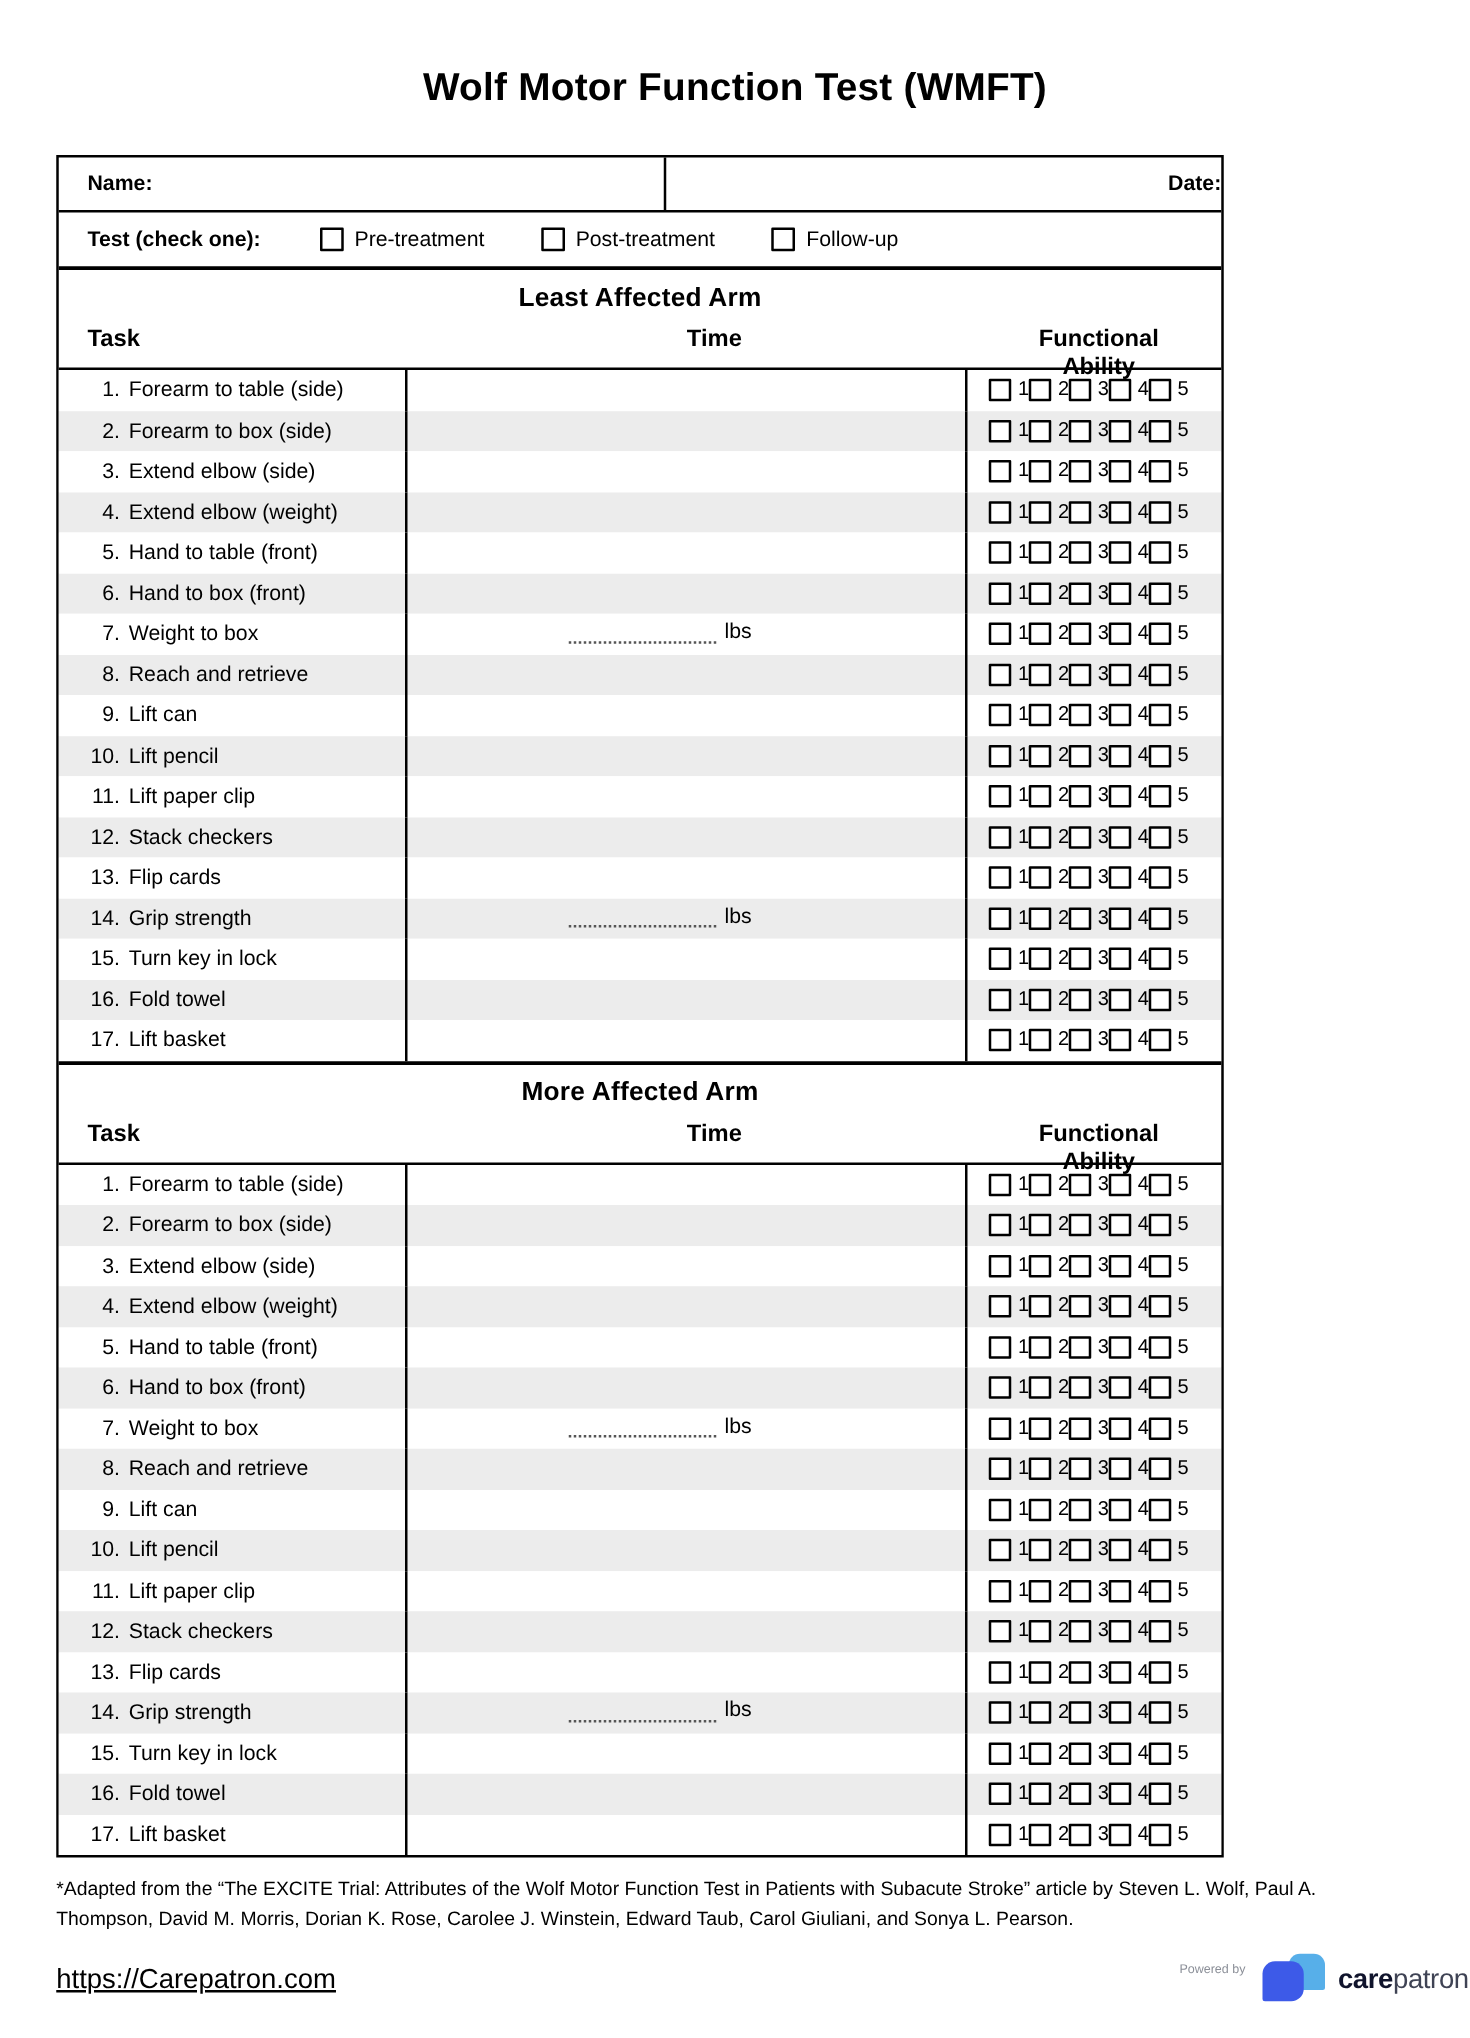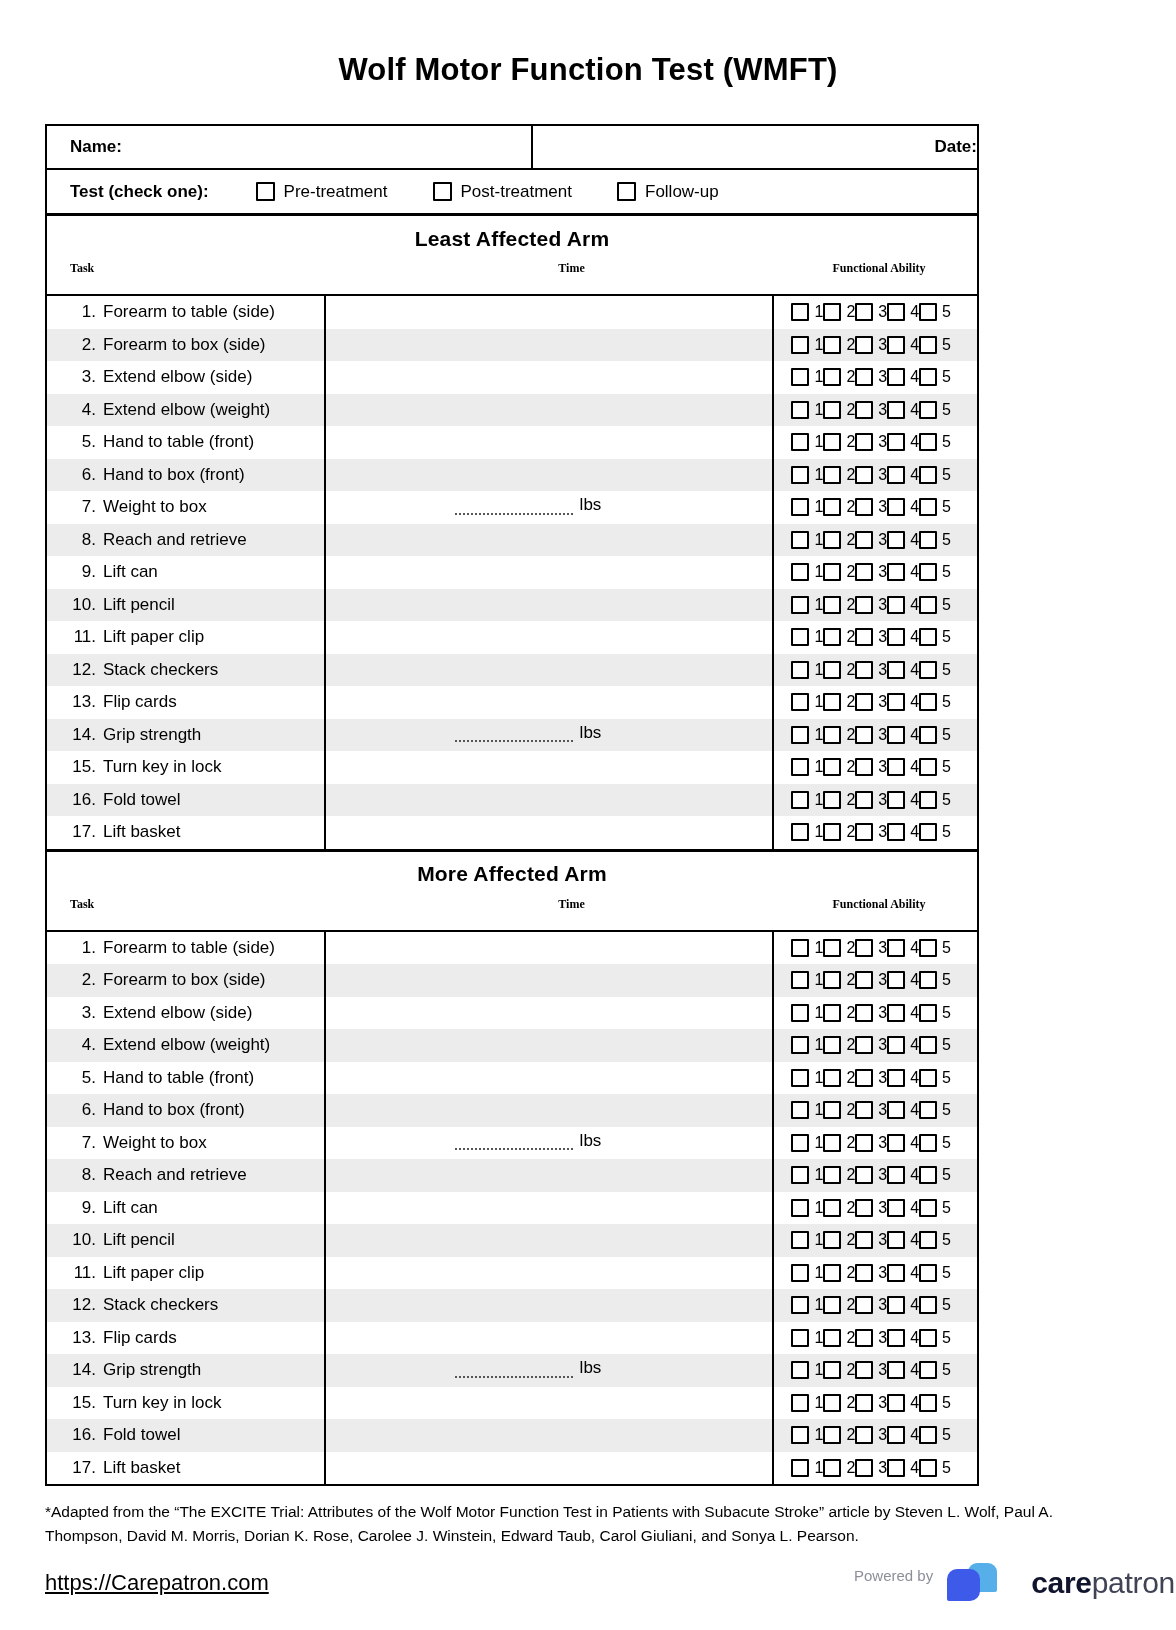--- a/index.html
+++ b/index.html
@@ -24,21 +24,21 @@
   .opt:first-of-type { margin-left: 47px; }
   .cb {
     display: inline-block; width: 19px; height: 19px;
     border: 2px solid #000; background: #fff; border-radius: 1px; flex: 0 0 auto;
   }
   .opt .cb { margin-right: 9px; }
 
   section.arm { border-top: 3px solid #000; }
   .sec-title { height: 45px; display: flex; align-items: center; justify-content: center;
                font-size: 21px; font-weight: 700; letter-spacing: .2px; }
-  .col-head { display: flex; height: 33px; font-weight: 700; font-size: 12px; font-family: Liberation Serif, serif; }
+  .col-head { display: flex; height: 33px; font-weight: 700; font-size: 19px; }
   .col-head .ch-task { width: 289px; padding-left: 23px; }
   .col-head .ch-time { width: 471px; text-align: center; }
   .col-head .ch-fa   { flex: 1; text-align: center; padding-right: 26px; }
 
   .rows { border-top: 2px solid #000; }
   .trow { display: flex; height: 32.5px; align-items: stretch; background: #fff; }
   .trow.alt { background: #ECECEC; }
   .c { display: flex; align-items: center; }
   .c-task { width: 289px; padding-left: 23px; font-size: 17px; }
   .tnum { display: inline-block; width: 26px; text-align: right; margin-right: 7px; }
@@ -49,27 +49,27 @@
   .fa { display: inline-flex; align-items: center; }
   .fa .cb { width: 18px; height: 18px; margin-right: 5px; }
   .fa-n { font-size: 16px; }
 
   
   .citation { margin-top: 14px; font-size: 15.5px; line-height: 24px; color: #000; }
   .citation div { white-space: nowrap; }
   .bottom { margin-top: 12px; display: flex; justify-content: space-between; align-items: center; height: 46px; }
   .site-link { font-size: 22px; color: #000; text-decoration: underline; cursor: pointer; }
   .brand { display: flex; align-items: center; margin-right: -44px; }
-  .powered { font-size: 15px; color: #8B8F98; margin-right: 14px; position: relative; top: -8px; }
+  .powered { font-size: 10px; color: #8B8F98; margin-right: 14px; position: relative; top: -8px; }
   .logo { position: relative; width: 52px; height: 40px; margin-right: 8px; }
   .bubble-light { position: absolute; right: 2px; top: 0; width: 29px; height: 29px;
                   background: #57AFE9; border-radius: 9px 9px 2px 9px; }
   .bubble-dark { position: absolute; left: 0; bottom: 2px; width: 33px; height: 32px;
                  background: #3D5AE8; border-radius: 10px 10px 10px 2px; }
-  .wordmark { font-size: 30px; letter-spacing: -0.3px; color: #3F4354; margin-left: 24px; }
+  .wordmark { font-size: 22px; letter-spacing: -0.3px; color: #3F4354; }
   .wordmark b { font-weight: 700; color: #10142C; }
 </style>
 </head>
 <body>
 
 <div class="page">
 
   <h1 class="title">Wolf Motor Function Test (WMFT)</h1>
 
   <div class="form">

